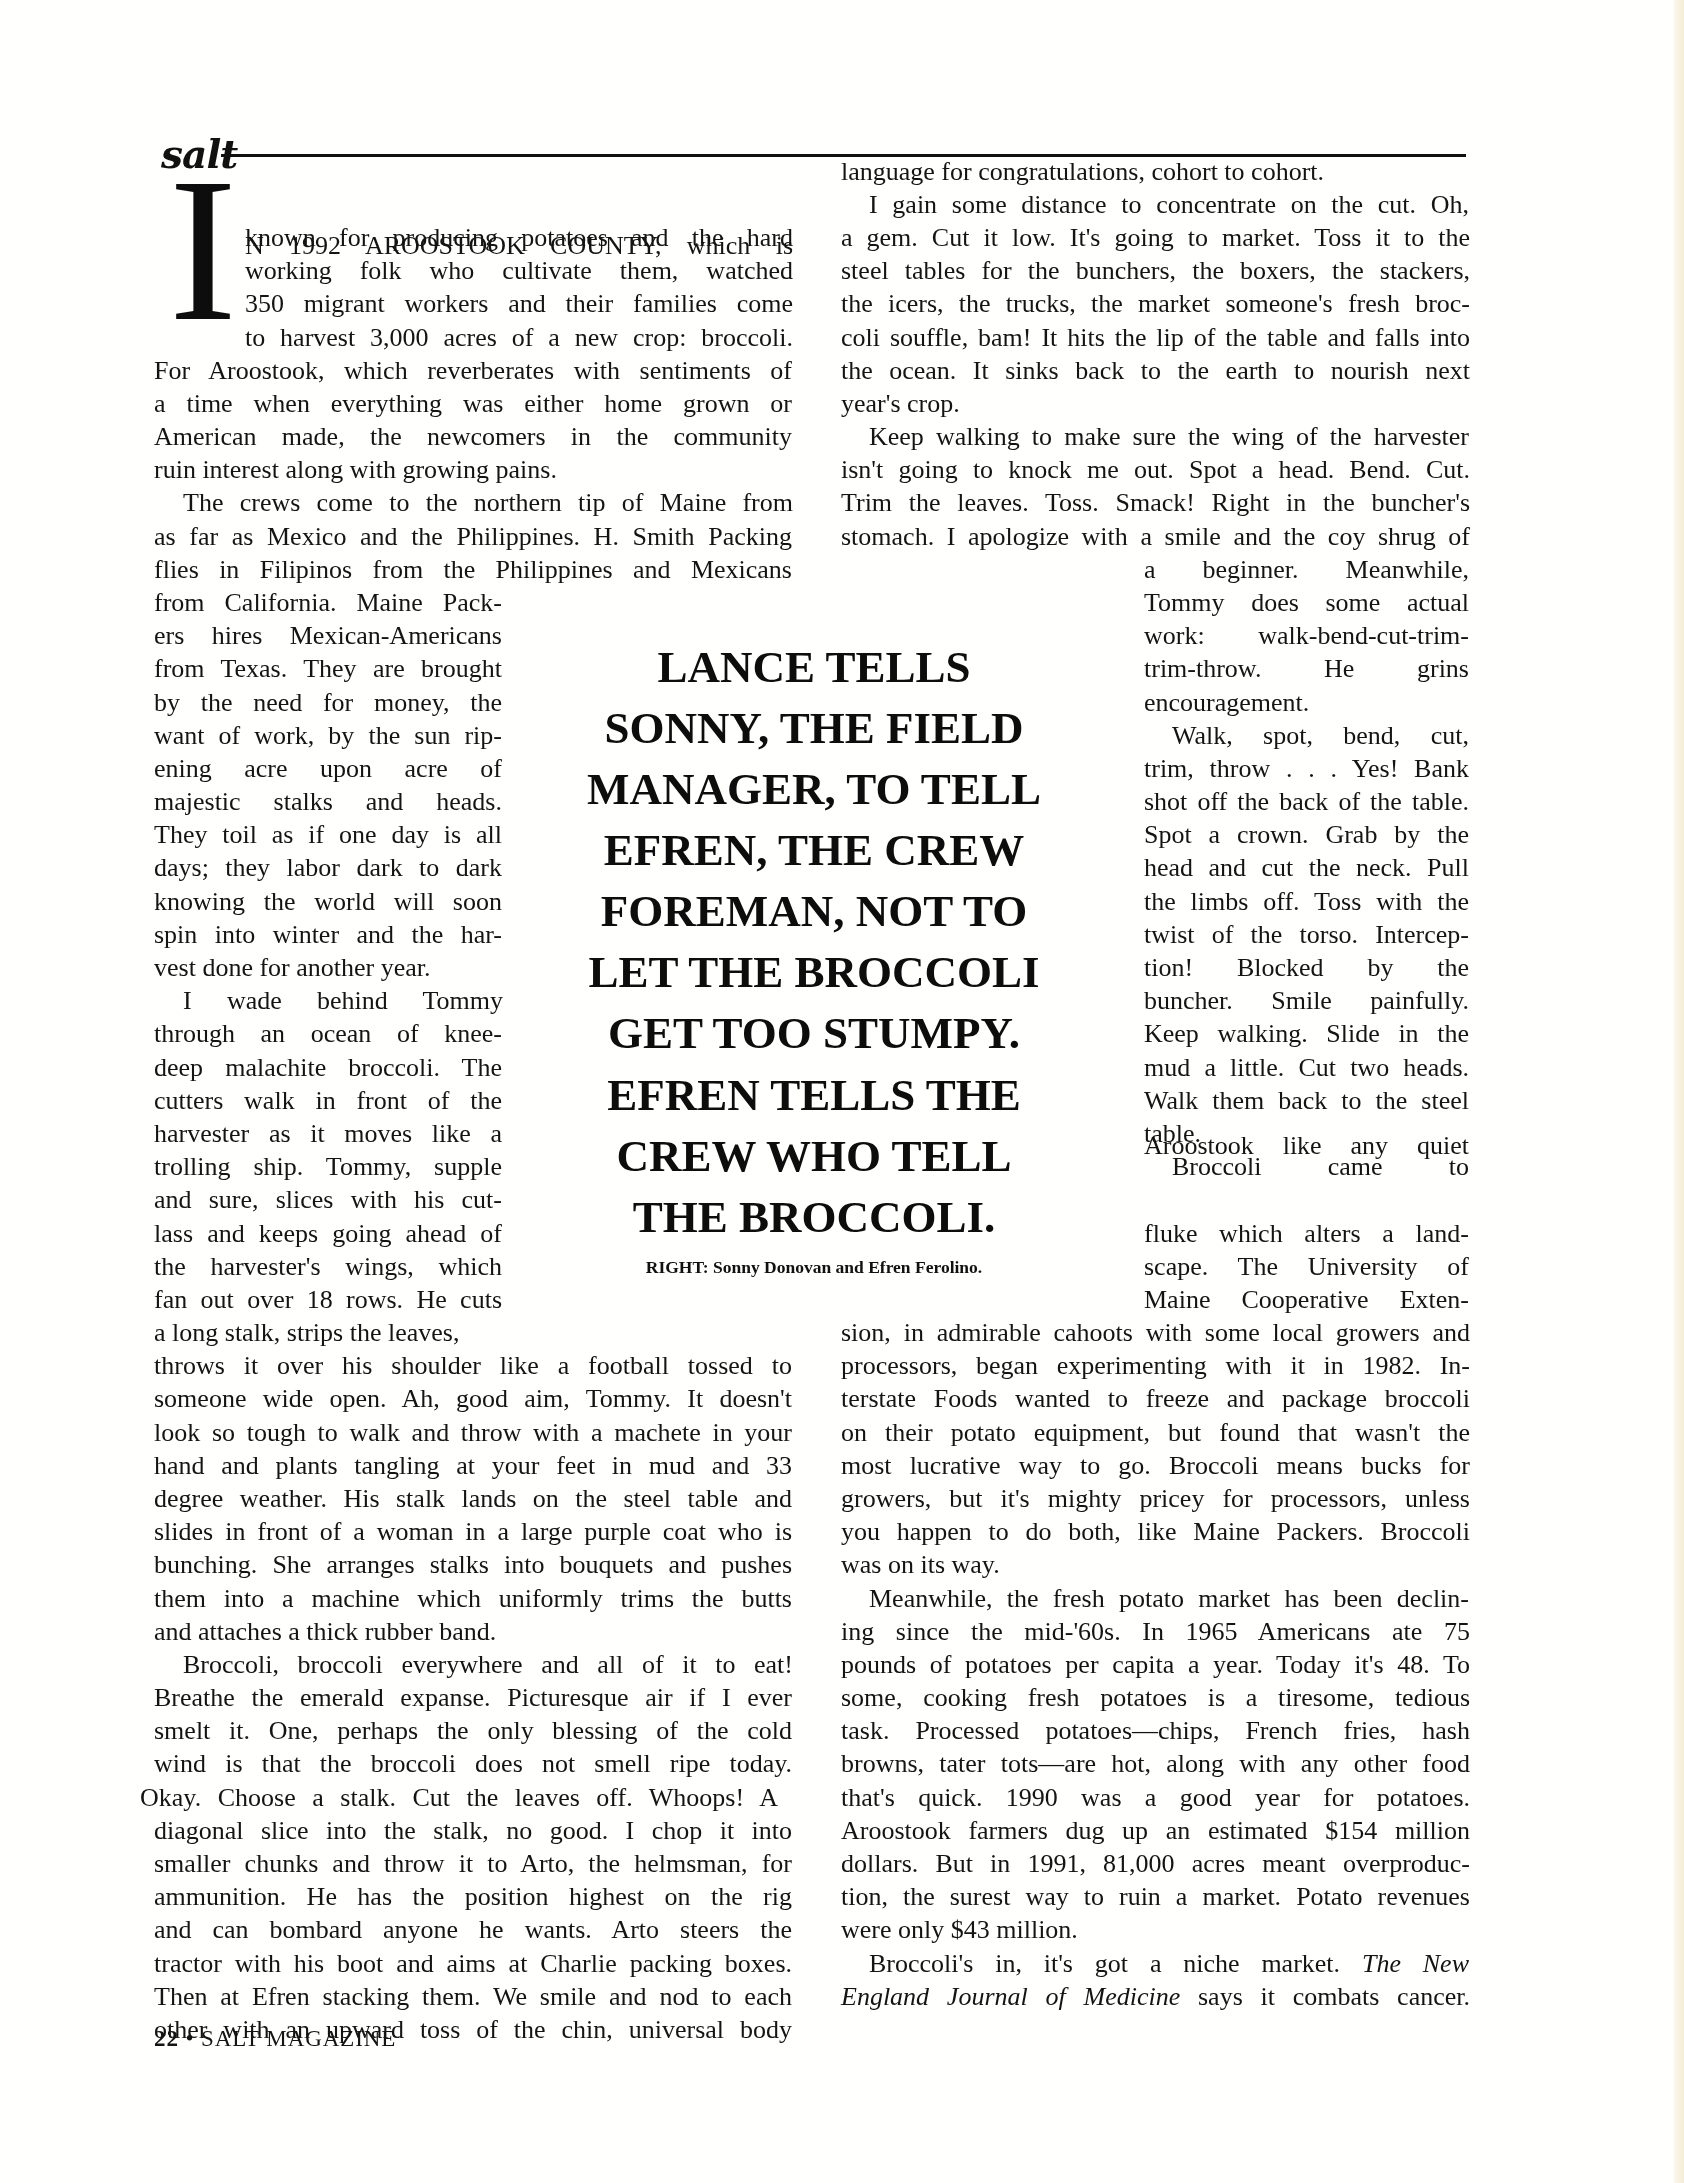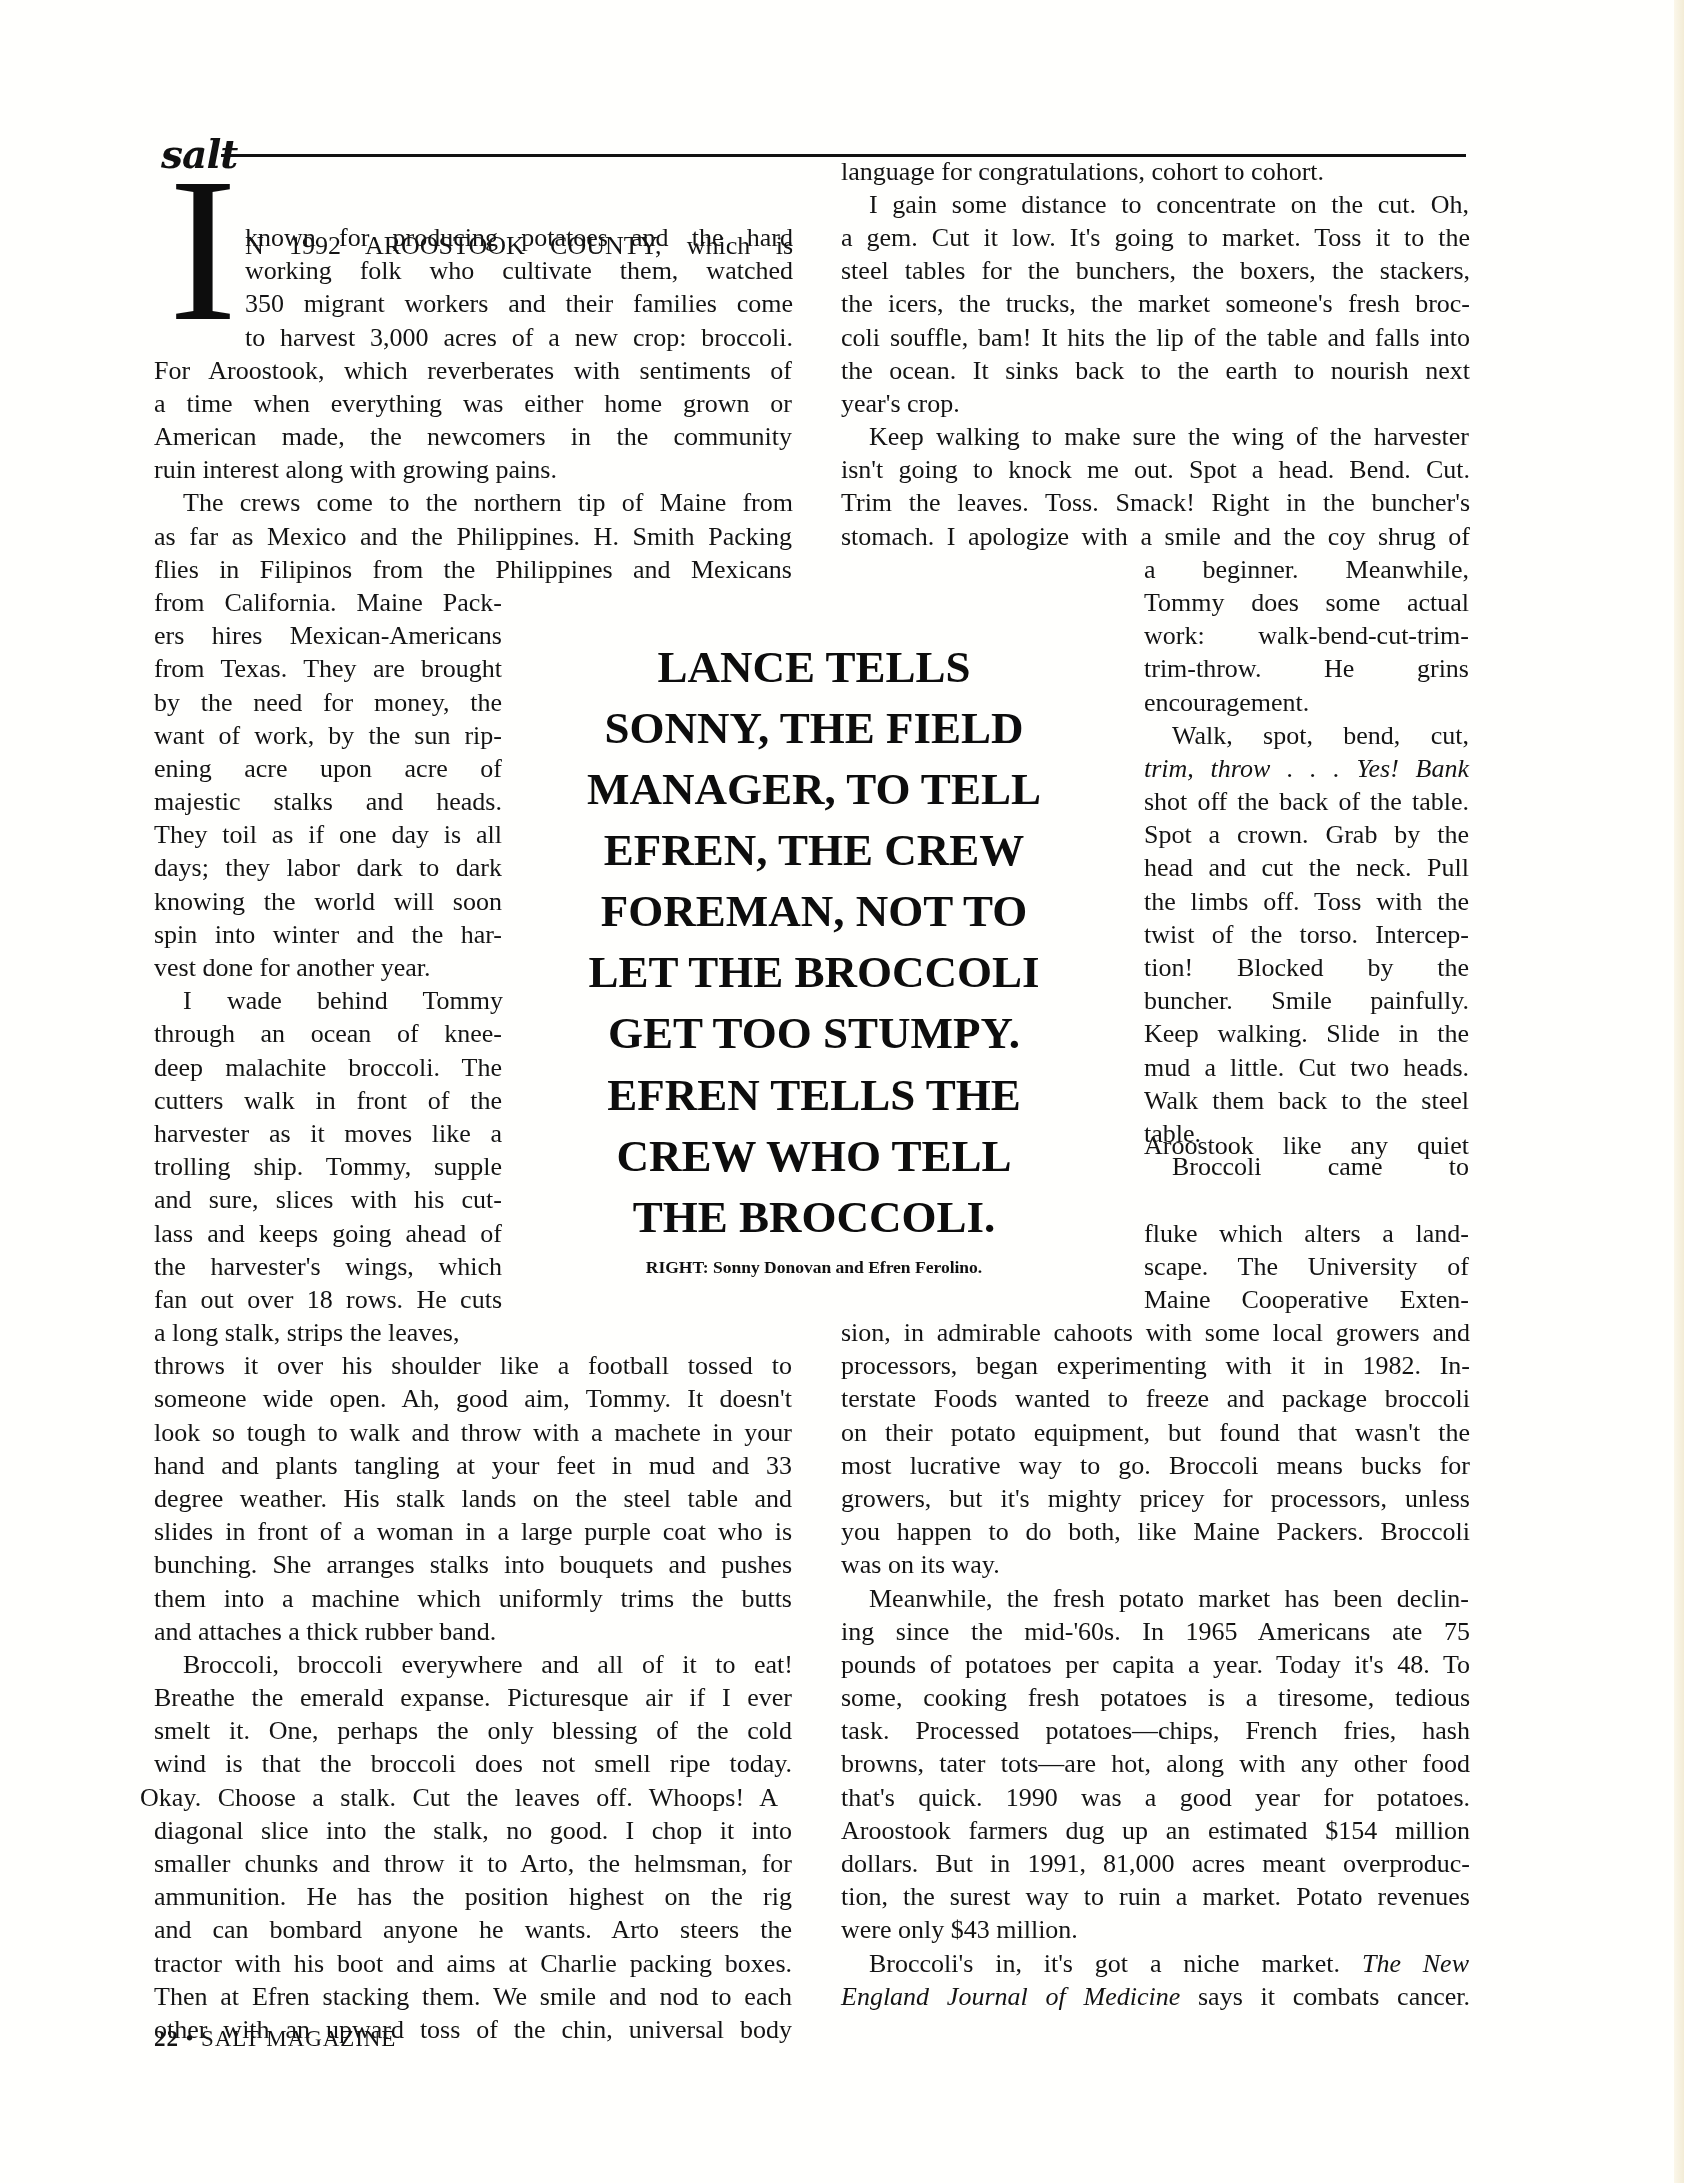--- a/index.html
+++ b/index.html
@@ -98,21 +98,21 @@
       <div class="ln j" style="left: 869px; top: 420px; width: 600px;"><span>Keep walking to make sure the wing of the harvester</span></div>
       <div class="ln j" style="left: 841px; top: 453px; width: 629px; font-family: Liberation Serif, serif;"><span>isn't going to knock me out. Spot a head. Bend. Cut.</span></div>
       <div class="ln j" style="left: 841px; top: 486px; width: 629px;"><span>Trim the leaves. Toss. Smack! Right in the buncher's</span></div>
       <div class="ln j" style="left: 841px; top: 520px; width: 629px;"><span>stomach. I apologize with a smile and the coy shrug of</span></div>
       <div class="ln j" style="left: 1144px; top: 553px; width: 325px;"><span>a beginner. Meanwhile,</span></div>
       <div class="ln j" style="left: 1144px; top: 586px; width: 325px;"><span>Tommy does some actual</span></div>
       <div class="ln j" style="left: 1144px; top: 619px; width: 325px;"><span>work: walk-bend-cut-trim-</span></div>
       <div class="ln j" style="left: 1144px; top: 652px; width: 325px;"><span>trim-throw. He grins</span></div>
       <div class="ln" style="left: 1144px; top: 686px; width: 325px;"><span>encouragement.</span></div>
       <div class="ln j" style="left: 1172px; top: 719px; width: 297px;"><span>Walk, spot, bend, cut,</span></div>
-      <div class="ln j" style="left: 1144px; top: 752px; width: 325px; font-style: italic;"><span>trim, throw . . . Yes! Bank</span></div>
+      <div class="ln j" style="left: 1144px; top: 752px; width: 325px;"><span>trim, throw . . . Yes! Bank</span></div>
       <div class="ln j" style="left: 1144px; top: 785px; width: 325px;"><span>shot off the back of the table.</span></div>
       <div class="ln j" style="left: 1144px; top: 818px; width: 325px;"><span>Spot a crown. Grab by the</span></div>
       <div class="ln j" style="left: 1144px; top: 851px; width: 325px;"><span>head and cut the neck. Pull</span></div>
       <div class="ln j" style="left: 1144px; top: 885px; width: 325px;"><span>the limbs off. Toss with the</span></div>
       <div class="ln j" style="left: 1144px; top: 918px; width: 325px;"><span>twist of the torso. Intercep-</span></div>
       <div class="ln j" style="left: 1144px; top: 951px; width: 325px;"><span>tion! Blocked by the</span></div>
       <div class="ln j" style="left: 1144px; top: 984px; width: 325px;"><span>buncher. Smile painfully.</span></div>
       <div class="ln j" style="left: 1144px; top: 1017px; width: 325px;"><span>Keep walking. Slide in the</span></div>
       <div class="ln j" style="left: 1144px; top: 1051px; width: 325px;"><span>mud a little. Cut two heads.</span></div>
       <div class="ln j" style="left: 1144px; top: 1084px; width: 325px;"><span>Walk them back to the steel</span></div>

